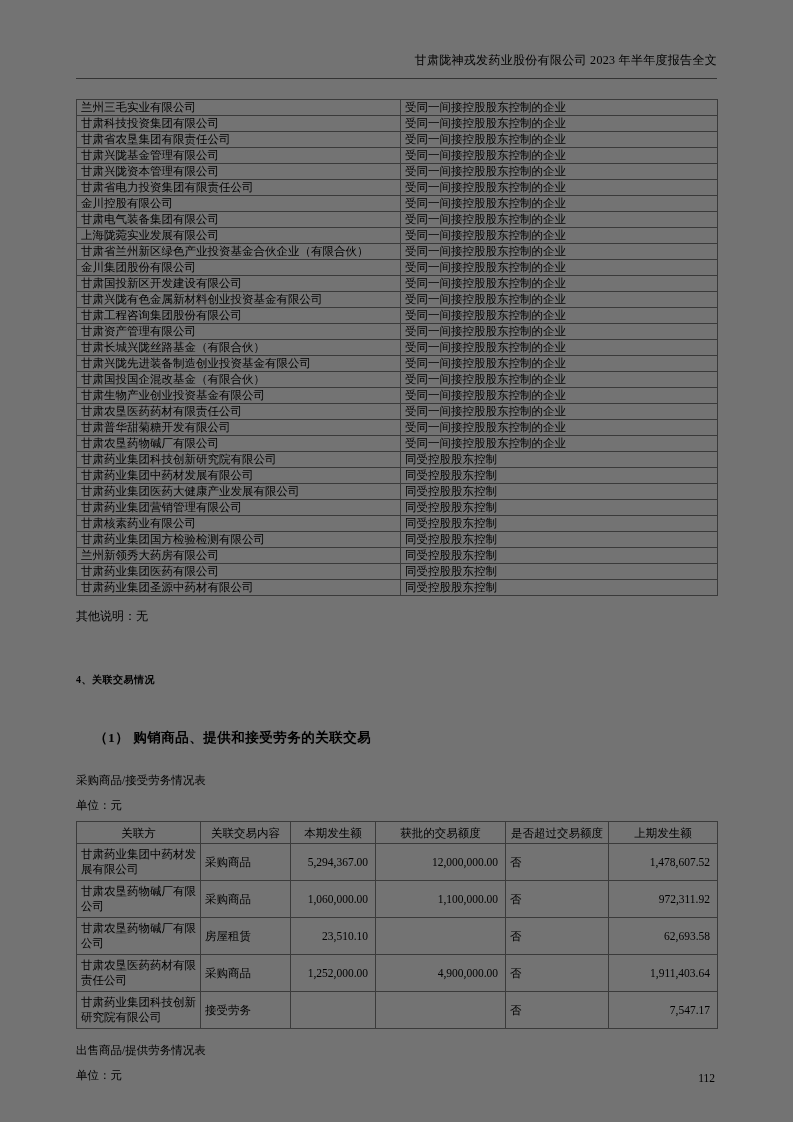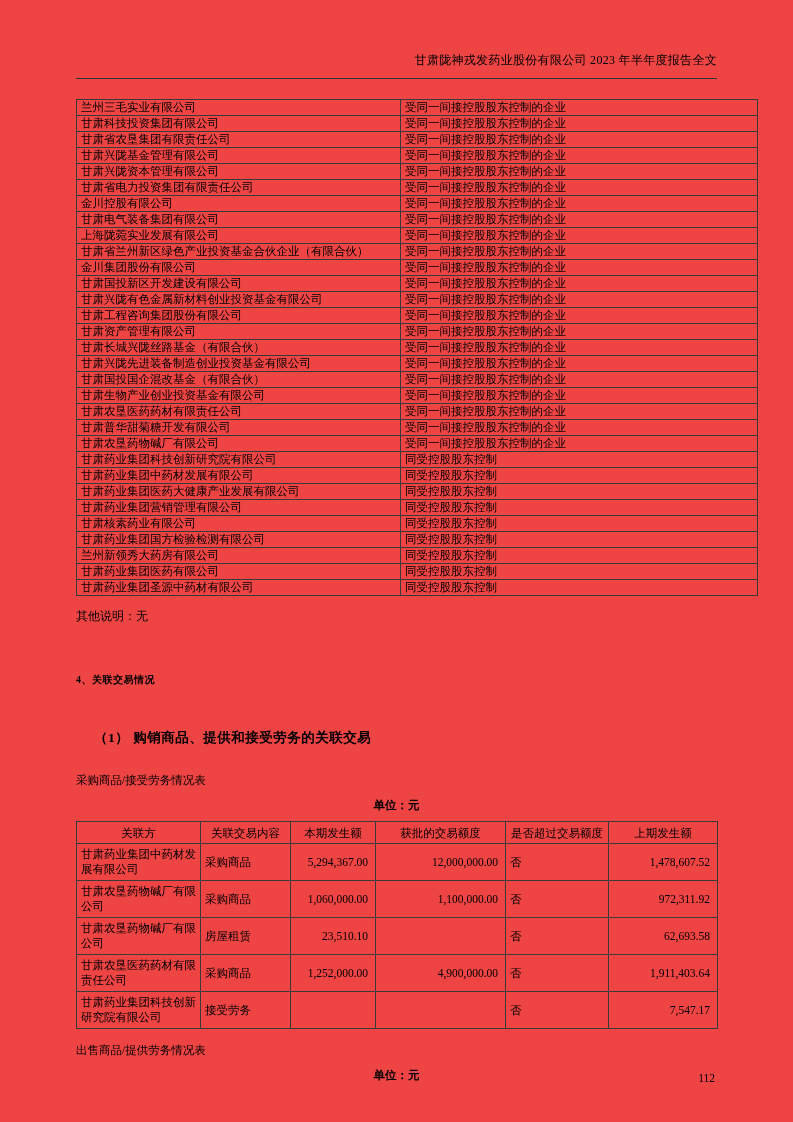--- a/index.html
+++ b/index.html
@@ -1,50 +1,50 @@
 <!DOCTYPE html>
 <html><head>
 <meta charset="utf-8">
 <style>
   * { margin:0; padding:0; box-sizing:border-box; }
   html,body { background:#fff; }
   body { font-family:"Liberation Serif","DejaVu Serif",serif; color:#000; }
   .sheet {
     position:relative;
     width:793px; height:1122px;
-    background:#ef4444;
+    background:#737373;
     overflow:hidden;
   }
   .content { padding:52px 76px 0 76px; }
 
   .doc-header {
     text-align:right;
     font-size:12px;
     letter-spacing:0.3px;
     padding-bottom:9px;
     border-bottom:1px solid #333;
     white-space:nowrap;
   }
 
   table { border-collapse:collapse; table-layout:fixed; width:641px; }
   td, th { border:1px solid #3a3a3a; vertical-align:middle; word-break:break-all; }
 
   
   .t1 { margin-top:20px; font-size:11.5px; }
   .t1 td { height:16px; line-height:13px; padding:0 4px; }
   .t1 .c-name { width:324px; }
-  .t1 .c-rel  { width:357px; }
+  .t1 .c-rel  { width:317px; }
 
   
   .note { font-size:12px; margin-top:12px; }
   .h-section { font-size:10px; font-weight:bold; margin-top:48px; letter-spacing:0.5px; }
   .h-sub { font-size:13.5px; font-weight:bold; margin-top:42px; padding-left:18px; letter-spacing:0.5px; }
   .caption { font-size:11.5px; margin-top:26px; }
   .caption2 { font-size:11.5px; margin-top:14px; }
-  .unit { font-size:11.5px; text-align:center; margin-top:10px;font-weight:bold; }
+  .unit { font-size:11.5px; text-align:left; margin-top:10px; }
 
   
   .t2 { margin-top:8px; font-size:11.5px;padding-left:48px; }
   .t2 th { height:22px; font-weight:normal; text-align:center; padding:2px 3px; line-height:14px; }
   .t2 td { height:37px; padding:2px 4px; line-height:15px; }
   .t2 .al { text-align:left; }
   .t2 .ar { text-align:right; padding-right:7px; }
   .t2 col.c1 { width:124px; }
   .t2 col.c2 { width:90px; }
   .t2 col.c3 { width:85px; }

